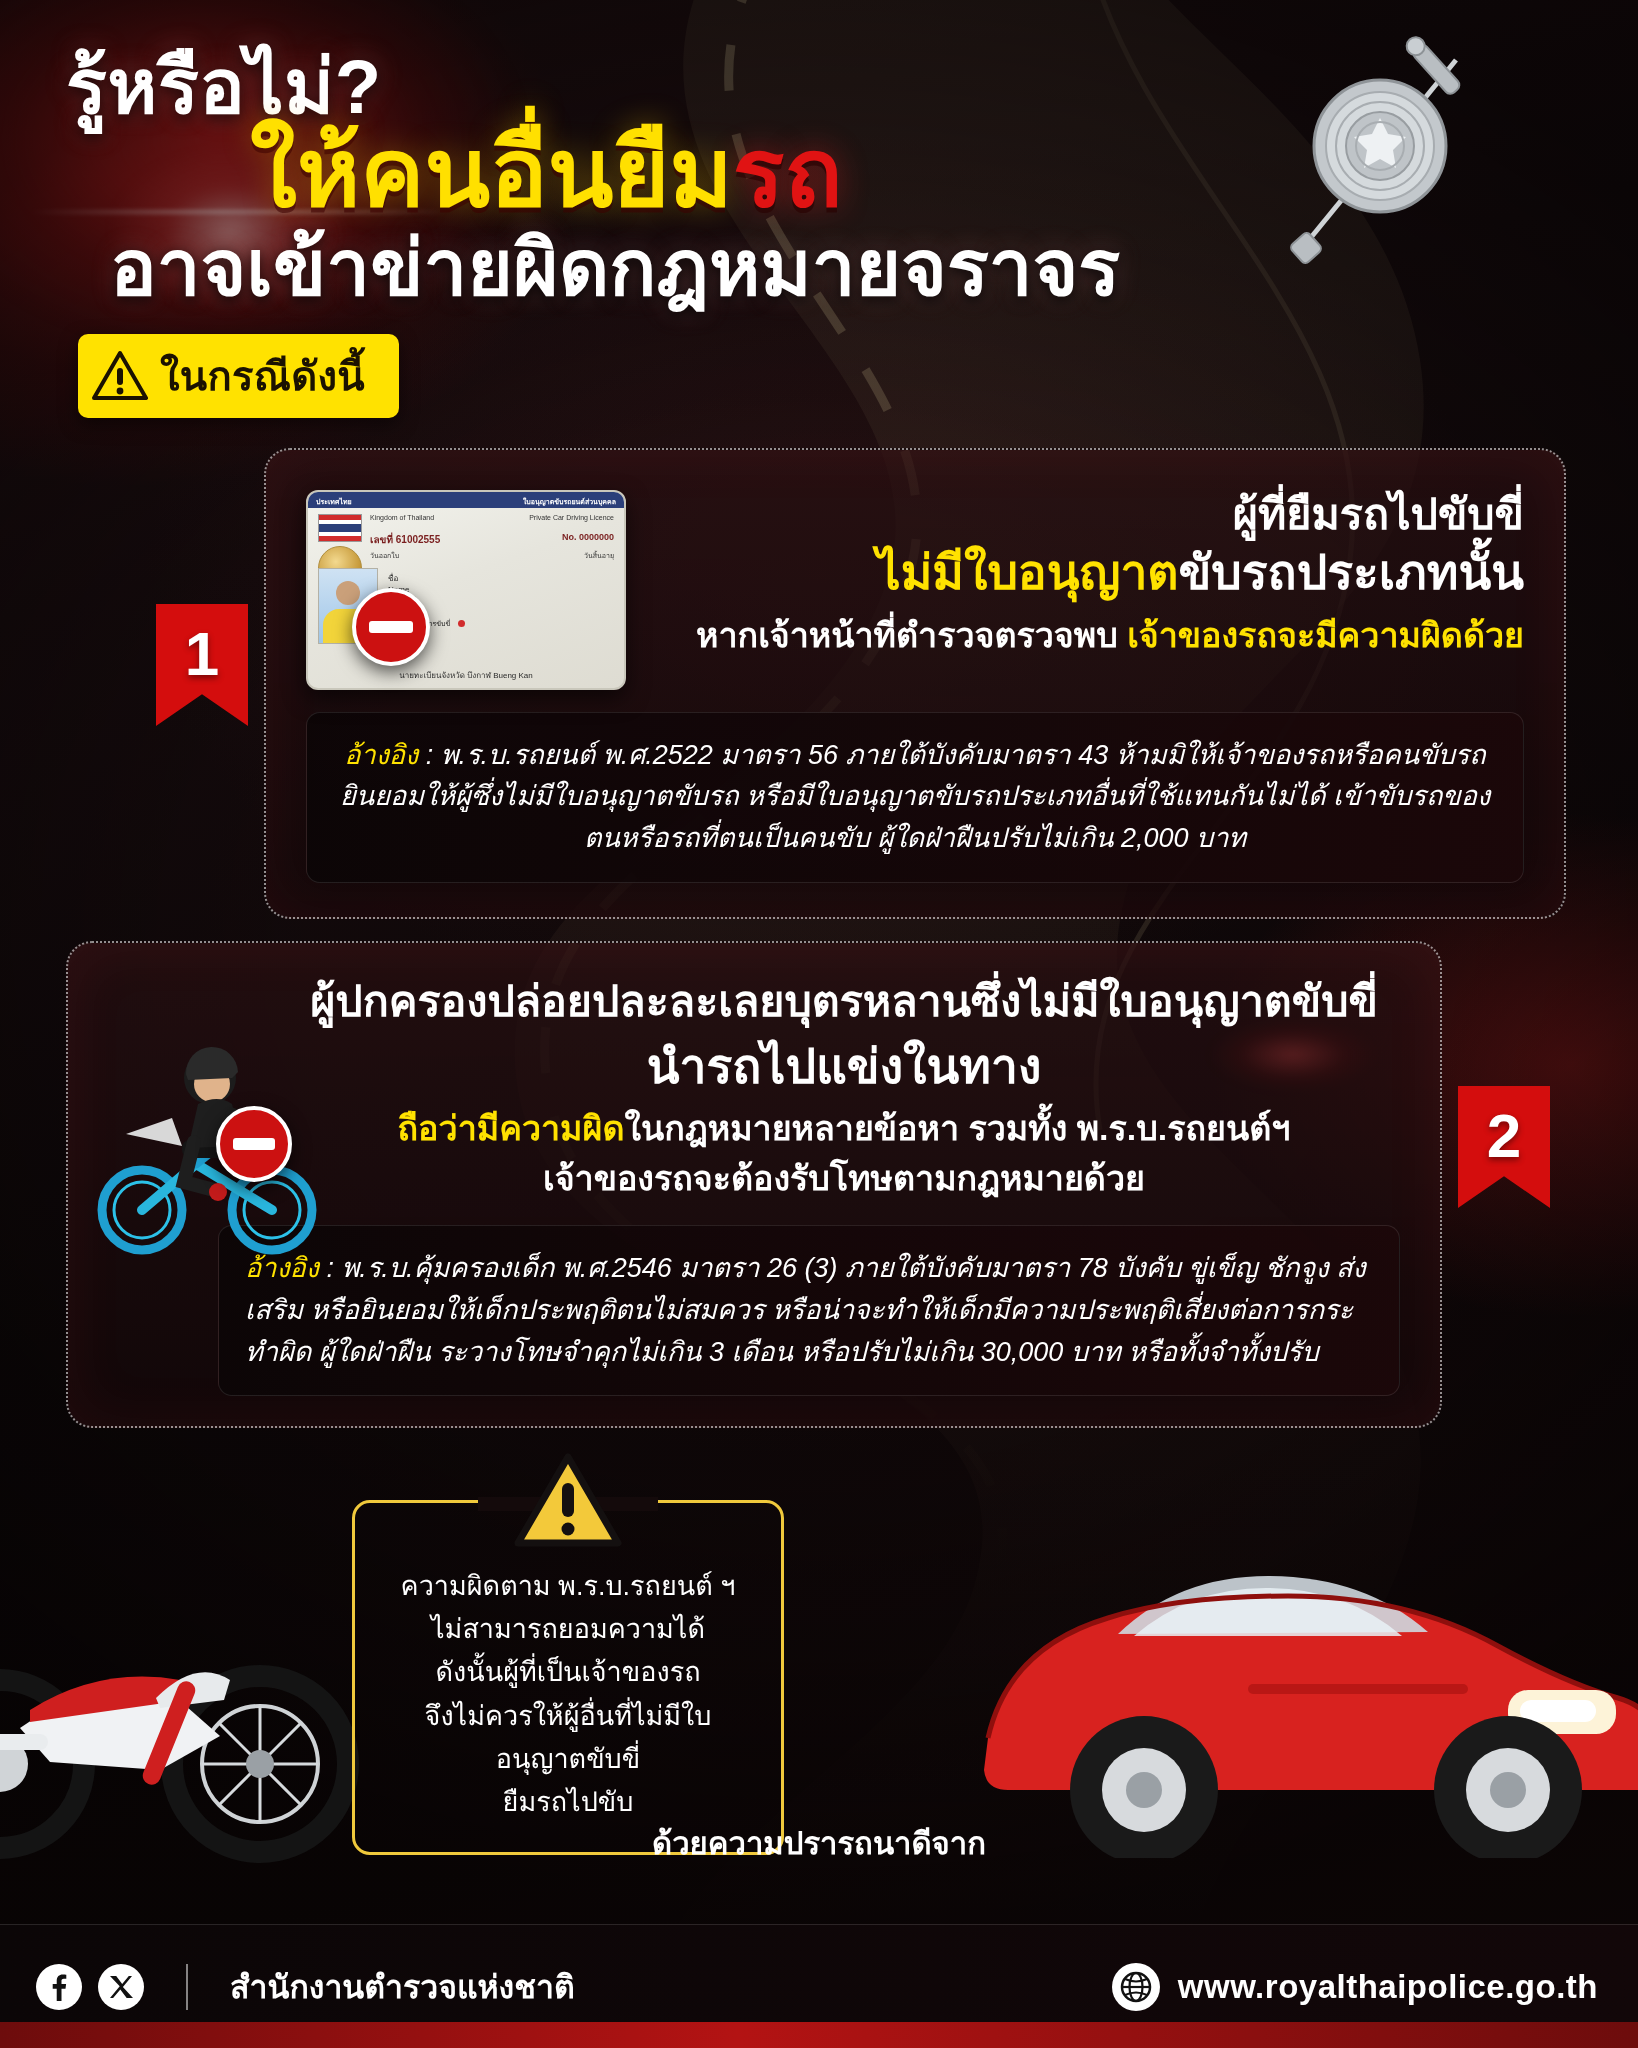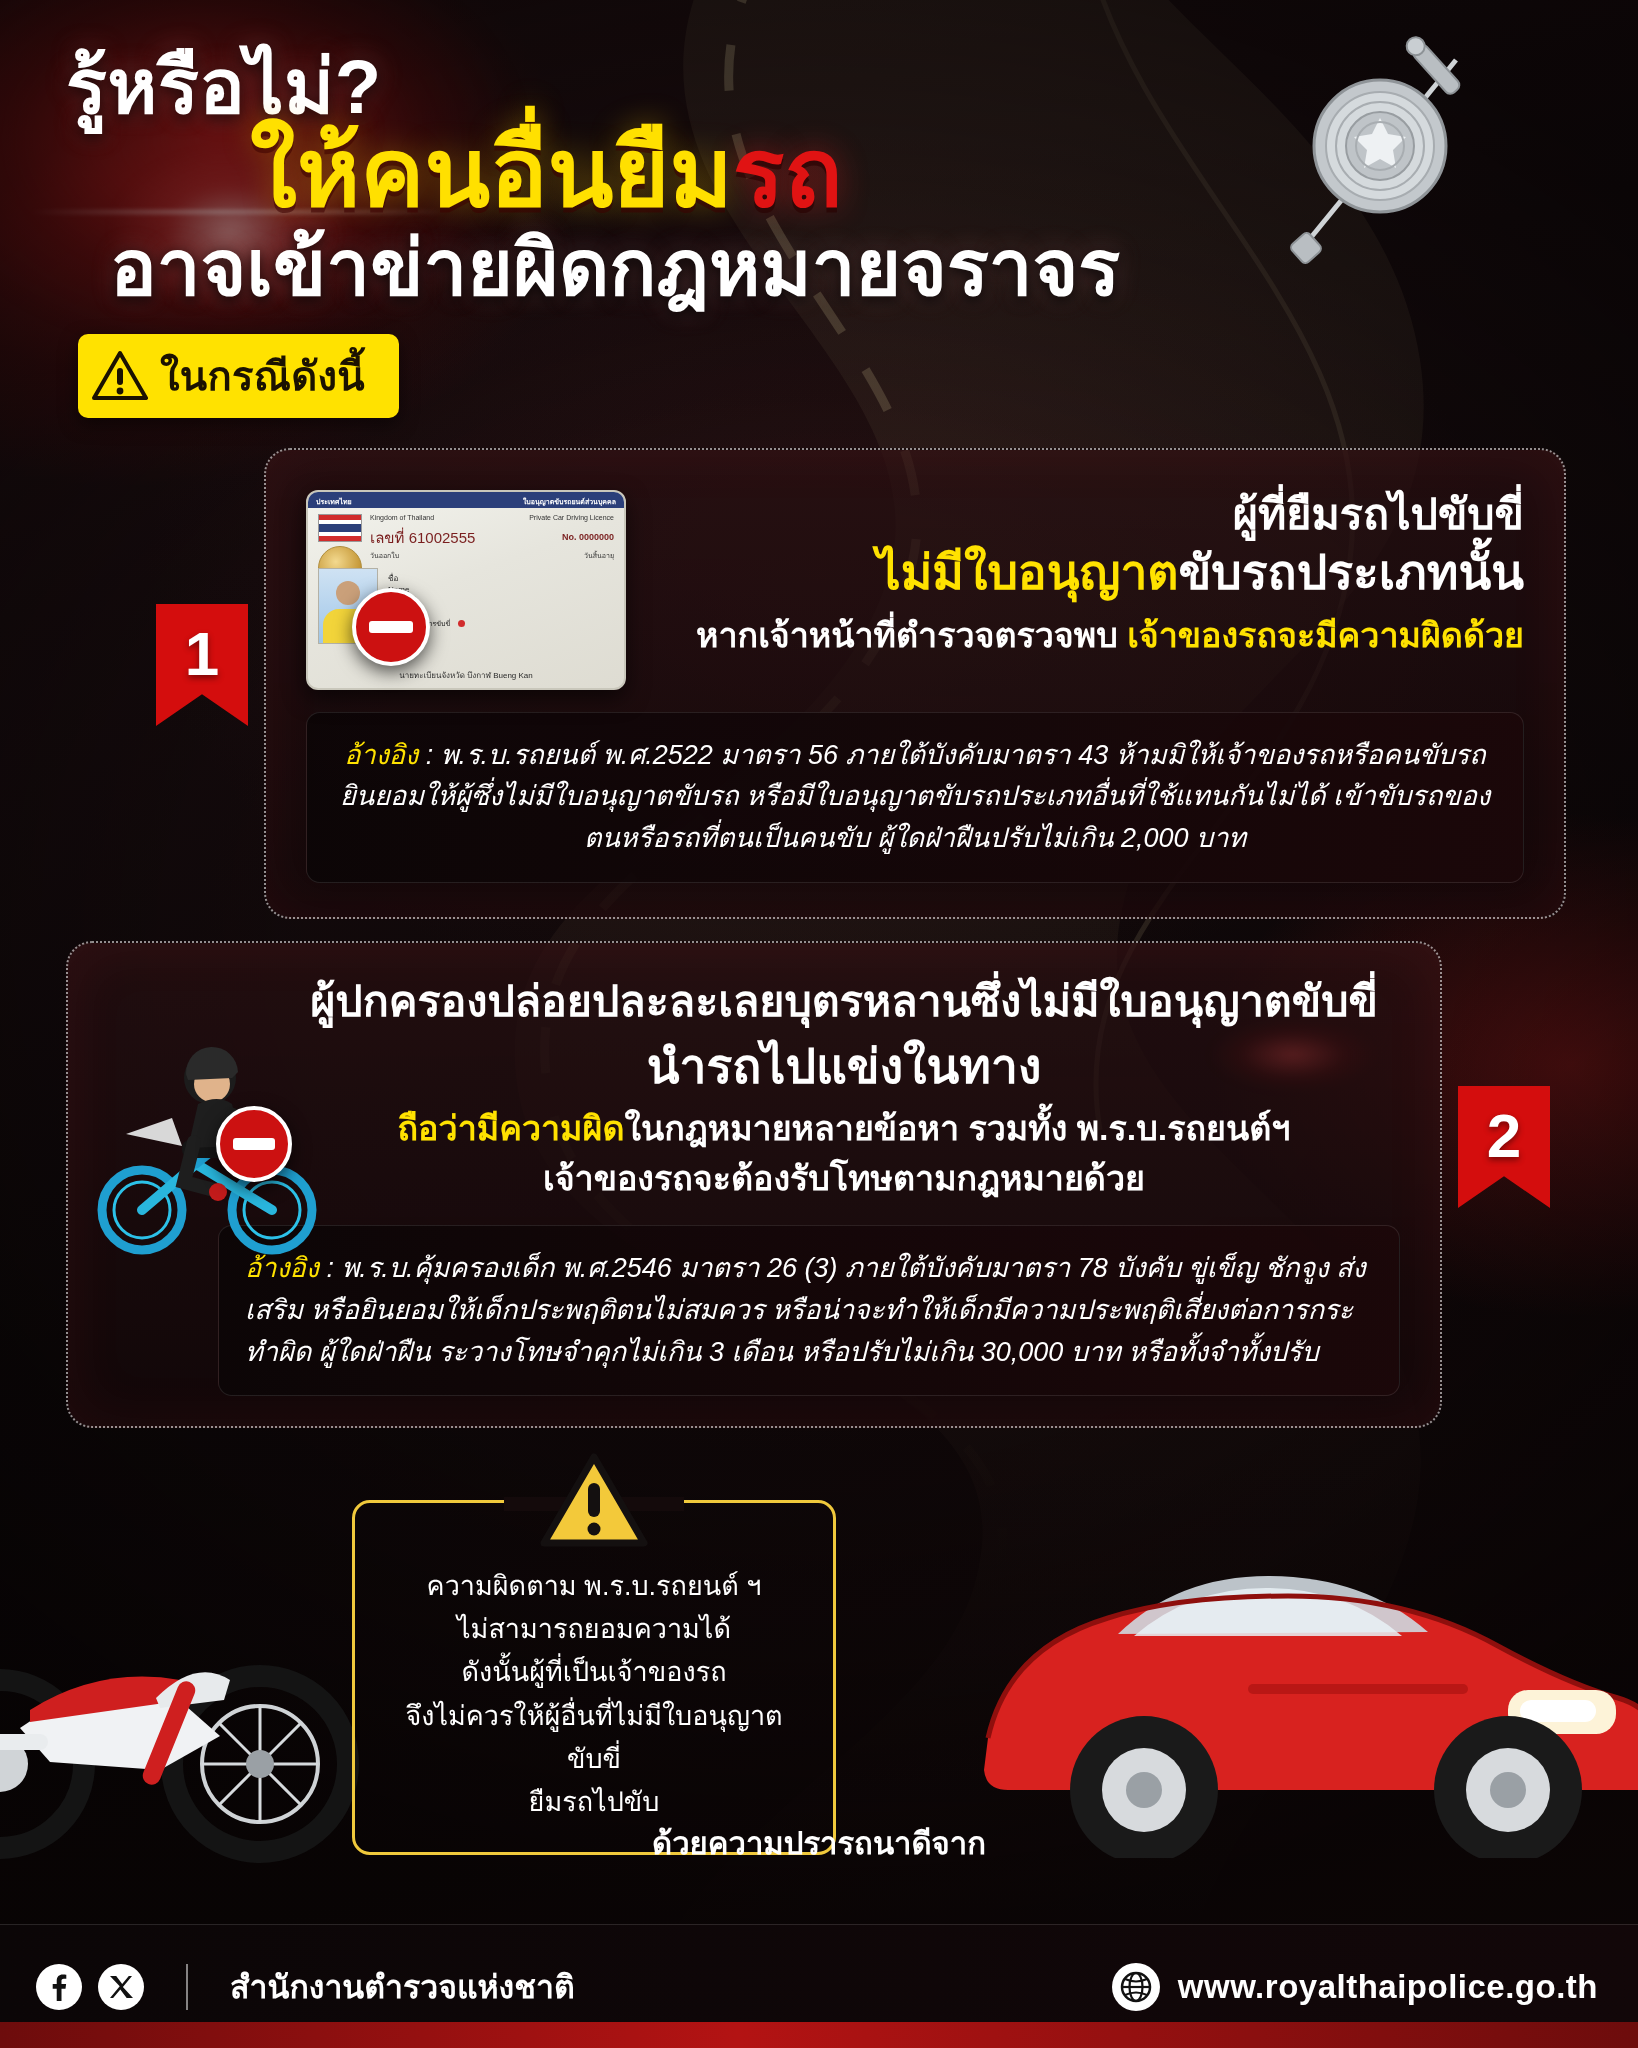--- a/index.html
+++ b/index.html
@@ -152,21 +152,21 @@
     overflow: hidden;
     font-size: 8px;
     color: #222;
   }
   .lic-stripe { position:absolute; top:0; left:0; right:0; height:16px; background:#2b3f7a; }
   .lic-hdr { position: absolute; top: 4px; left: 8px; right: 8px; display:flex; justify-content:space-between; color:#fff; font-size:7px; font-weight:700; }
   .lic-flag { position:absolute; top:22px; left:10px; width:44px; height:28px; border:1px solid #999; background:
       linear-gradient(#d12c2c 0 20%, #fff 20% 35%, #2b3f7a 35% 65%, #fff 65% 80%, #d12c2c 80% 100%); }
   .lic-sub { position:absolute; top:22px; left:62px; font-size:7px; color:#333; }
   .lic-sub2 { position:absolute; top:22px; right:10px; font-size:7px; color:#333; text-align:right; }
-  .lic-no { position:absolute; top:34px; left:62px; font-size:15px; font-weight:400; color:#7a1f1f; }
+  .lic-no { position:absolute; top:40px; left:62px; font-size:10px; font-weight:700; color:#7a1f1f; }
   .lic-no2 { position:absolute; top:40px; right:10px; font-size:9px; font-weight:700; color:#7a1f1f; }
   .lic-dates { position:absolute; top:58px; left:62px; font-size:7px; color:#333; }
   .lic-dates2 { position:absolute; top:58px; right:10px; font-size:7px; color:#333; text-align:right; }
   .lic-seal { position:absolute; top:54px; left:10px; width:44px; height:44px; border-radius:50%;
       background: radial-gradient(circle at 40% 35%, #f3d98f, #c79a3a 65%, #9b7424 100%); border:1px solid #b08d3c; }
   .lic-photo { position:absolute; top:76px; left:10px; width:60px; height:76px; border:1px solid #b3b1a6;
       background: linear-gradient(#cfe2f3, #9fc6e8); overflow:hidden; }
   .lic-photo .head { position:absolute; left:50%; top:12px; transform:translateX(-50%); width:24px; height:24px; border-radius:50%; background:#caa07a; }
   .lic-photo .body { position:absolute; left:50%; bottom:0; transform:translateX(-50%); width:50px; height:34px; border-radius:16px 16px 0 0; background:#f2d43a; }
   .lic-f1 { position:absolute; top:80px; left:80px; font-size:8px; }
@@ -202,21 +202,21 @@
     font-style: italic;
     text-align: center;
   }
   #card2 .ref { text-align: left; }
   .ref .lab { color: #ffe200; font-weight: 400; font-style: italic; }
 
   
   .kid-bike { position: absolute; left: 86px; top: 1014px; width: 240px; height: 250px; }
 
   
-  .note-wrap { position: absolute; left: 352px; top: 1500px; width: 484px; text-align: center; }
+  .note-wrap { position: absolute; left: 352px; top: 1500px; width: 432px; text-align: center; }
   .note-box {
     position: relative;
     border: 3px solid #f0c93c;
     border-radius: 18px;
     padding: 62px 26px 28px 26px;
     color: #fff;
     font-size: 27px;
     line-height: 1.6;
   }
   .note-tri { position: absolute; left: 50%; top: -52px; transform: translateX(-50%); }

